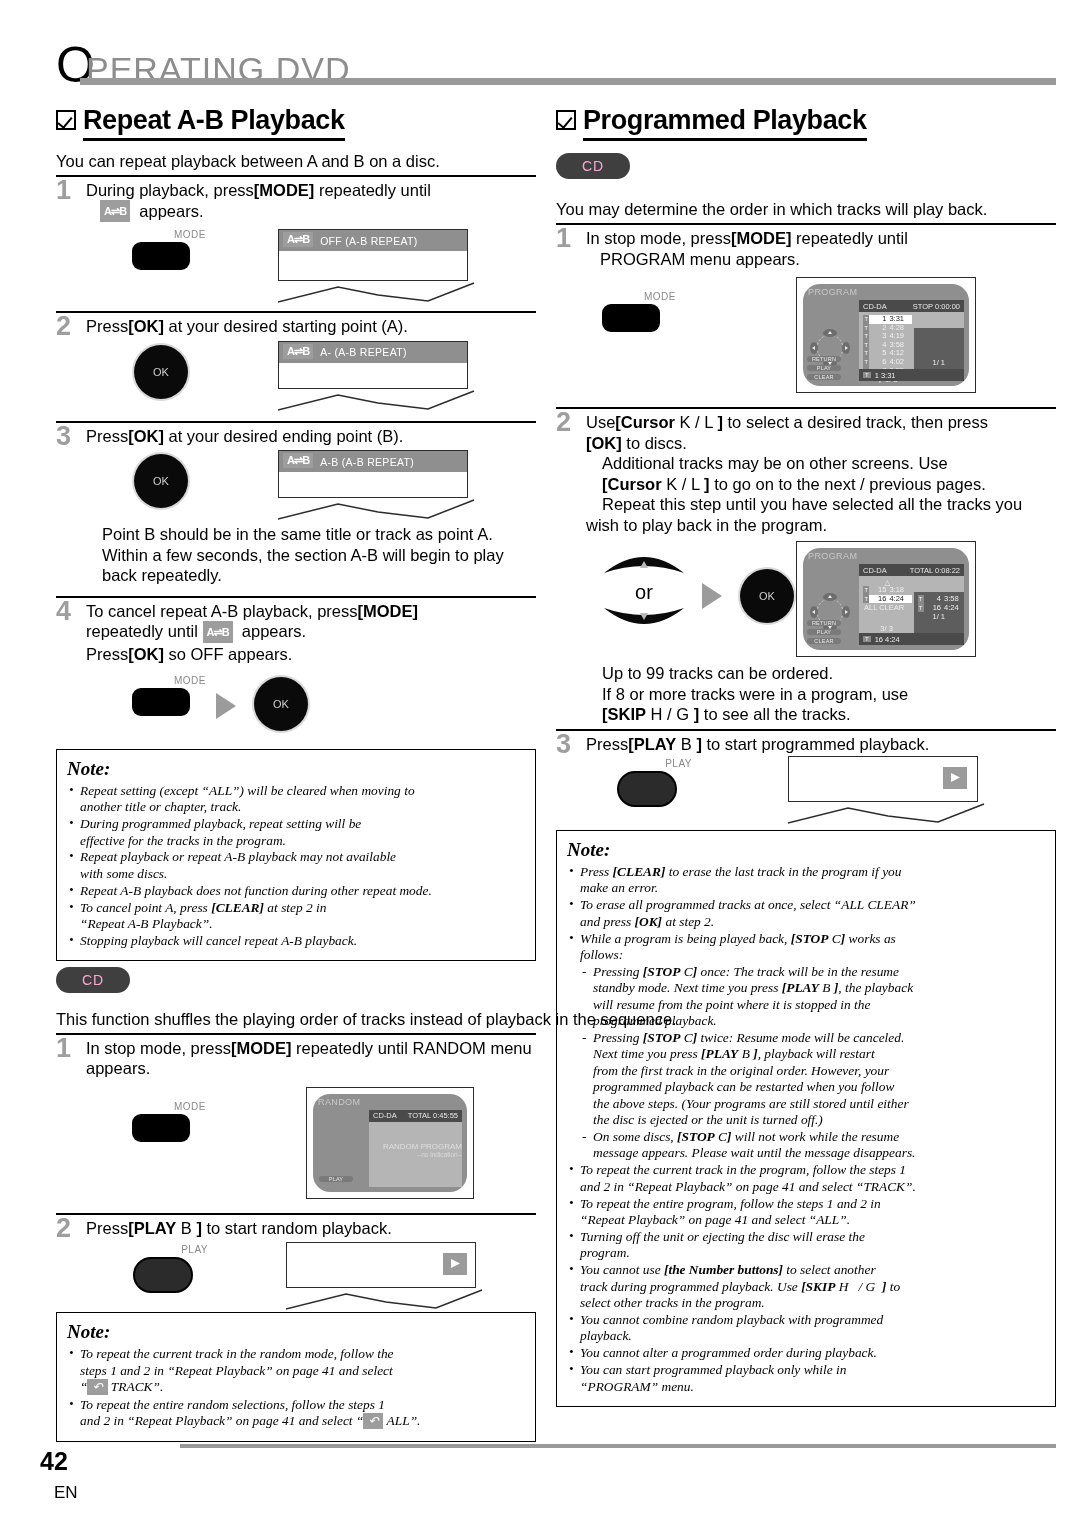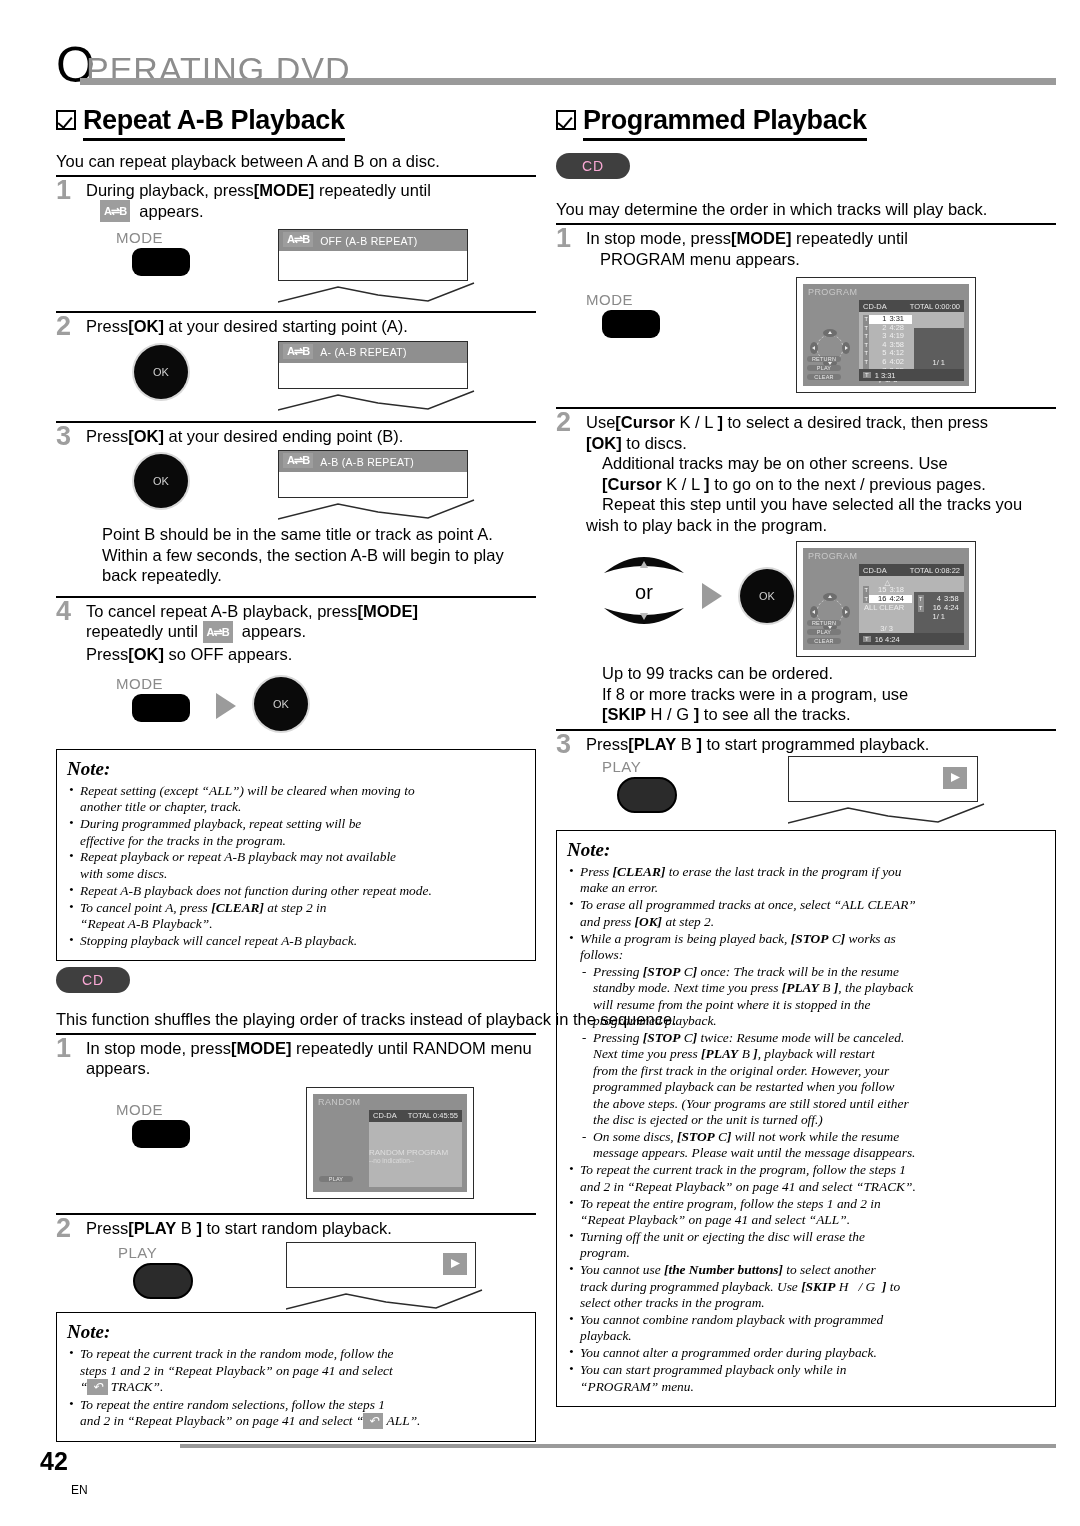--- a/index.html
+++ b/index.html
@@ -73,21 +73,21 @@
   .ab-icon {
     display:inline-block; background:#9d9d9d; color:#fff; font-size:11px;
     font-weight:bold; padding:1px 4px; letter-spacing:-1px; vertical-align:middle;
     position:relative; top:-1px;
   }
   .ab-icon .gl { color:#fff; }
   .loop-icon {
     display:inline-block; background:#9d9d9d; color:#fff; font-size:12px;
     padding:0 5px; vertical-align:middle; position:relative; top:-1px;
   }
-  .btn-label { font-size:15px; color:#8a8a8a; letter-spacing:0.5px; text-align:left; }
+  .btn-label { font-size:10px; color:#8a8a8a; letter-spacing:0.5px; text-align:right; }
   .btn-mode {
     width:58px; height:28px; background:#000; border-radius:9px; margin:2px auto 0 auto;
   }
   .btn-ok {
     width:54px; height:54px; border-radius:50%; background:#0a0a0a; margin:0 auto;
     color:#cfcfcf; font-size:11px; display:flex; align-items:center; justify-content:center;
     box-shadow:0 0 0 2px #d9d9d9;
   }
   .btn-play {
     width:60px; height:36px; background:#2b2b2b; border-radius:18px; margin:2px auto 0 auto;
@@ -97,21 +97,21 @@
     width:0;height:0;border-left:20px solid #9b9b9b;
     border-top:13px solid transparent;border-bottom:13px solid transparent;
   }
   .callout-box { border:1.5px solid #2b2b2b; background:#fff; position:relative; }
   .osd-bar { background:#8f8f8f; color:#ffffff; font-size:10.5px; padding:3px 4px; display:flex; align-items:center; }
   .osd-bar .lbl { margin-left:7px; letter-spacing:0.3px; }
   .torn { display:block; }
 
   
   .tvframe { border:1.5px solid #2b2b2b; padding:6px; background:#fff; }
-  .tvscreen { background:#8f8f8f; position:relative; height:100%; }
+  .tvscreen { background:#8f8f8f; position:relative; height:100%;border-radius:17px; }
   .tv-title { color:#c9c9c9; font-size:9px; padding:3px 5px; letter-spacing:0.4px; }
   .tv-inner { position:absolute; left:56px; right:5px; top:16px; bottom:5px; background:#b5b5b5; }
   .tv-head { background:#4a4a4a; color:#e8e8e8; font-size:7.5px; display:flex; justify-content:space-between; padding:1.5px 4px; }
   .tv-cols { display:flex; height:calc(100% - 24px); }
   .tv-left { width:52%; padding:3px 2px 0 4px; }
   .tv-right { width:48%; background:#5d5d5d; padding:3px 2px 0 4px; position:relative;margin-top:16px; }
   .trk { font-size:7.5px; color:#f0f0f0; display:flex; gap:3px; align-items:center; line-height:8.6px; }
   .trk .tag { background:#8a8a8a; color:#fff; font-size:5.5px; padding:0 1.5px; }
   .trk.sel { background:#ffffff; color:#222; }
   .trk .no { display:inline-block; width:14px; text-align:right; }
@@ -129,21 +129,21 @@
     padding-left:13px; position:relative; margin-bottom:0.5px;
   }
   .note li:before { content:"\2022"; position:absolute; left:2px; top:-1px; font-size:13px; }
   .note li.sub { padding-left:26px; }
   .note li.sub:before { content:"-"; left:15px; top:0; }
   .note b { font-weight:bold; font-style:italic; }
 
   
   .foot-rule { position:absolute; left:180px; top:1444px; width:876px; height:4px; background:#9a9a9a; }
   .pageno { position:absolute; left:40px; top:1447px; font-size:25px; font-weight:bold; }
-  .pageen { position:absolute; left:71px; top:1483px; font-size:12px; }
+  .pageen { position:absolute; left:54px; top:1483px; font-size:17px; }
 
   
   .overflow-line { white-space:nowrap; }
 </style>
 </head>
 <body>
 
 <div class="page">
 
   <div class="chapter-head">
@@ -293,21 +293,21 @@
 
       <div style="position:absolute;left:250px;top:0;width:168px;height:112px;">
         <div class="tvframe" style="height:112px;">
           <div class="tvscreen">
             <div class="tv-title">RANDOM</div>
             <div class="tv-inner">
               <div class="tv-head">
                 <span>CD-DA</span>
                 <span>TOTAL 0:45:55</span>
               </div>
-              <div style="text-align:left;padding-top:26px;">
+              <div style="text-align:right;padding-top:20px;">
                 <div style="font-size:8px;color:#dfdfdf;">RANDOM PROGRAM</div>
                 <div style="font-size:6.5px;color:#dadada;">--no indication--</div>
               </div>
             </div>
             <div class="pill" style="position:absolute;left:6px;bottom:8px;">PLAY</div>
           </div>
         </div>
       </div>
     </div>
 
@@ -389,21 +389,21 @@
                   <polygon points="39,20 36,18 36,22" fill="#eee"></polygon>
               </svg>
             </div>
             <div class="pill" style="position:absolute;left:4px;bottom:22px;">RETURN</div>
             <div class="pill" style="position:absolute;left:4px;bottom:13px;">PLAY</div>
             <div class="pill" style="position:absolute;left:4px;bottom:4px;">CLEAR</div>
 
             <div class="tv-inner">
               <div class="tv-head">
                 <span>CD-DA</span>
-                <span>TOTAL  0:00:00</span>
+                <span>STOP  0:00:00</span>
               </div>
               <div class="tv-cols">
                 <div class="tv-left">
                   <div class="trk sel">
                       <span class="tag">T</span>
                       <span class="no">1</span>
                       <span>3:31</span>
                     </div>
                   <div class="trk">
                       <span class="tag">T</span>

